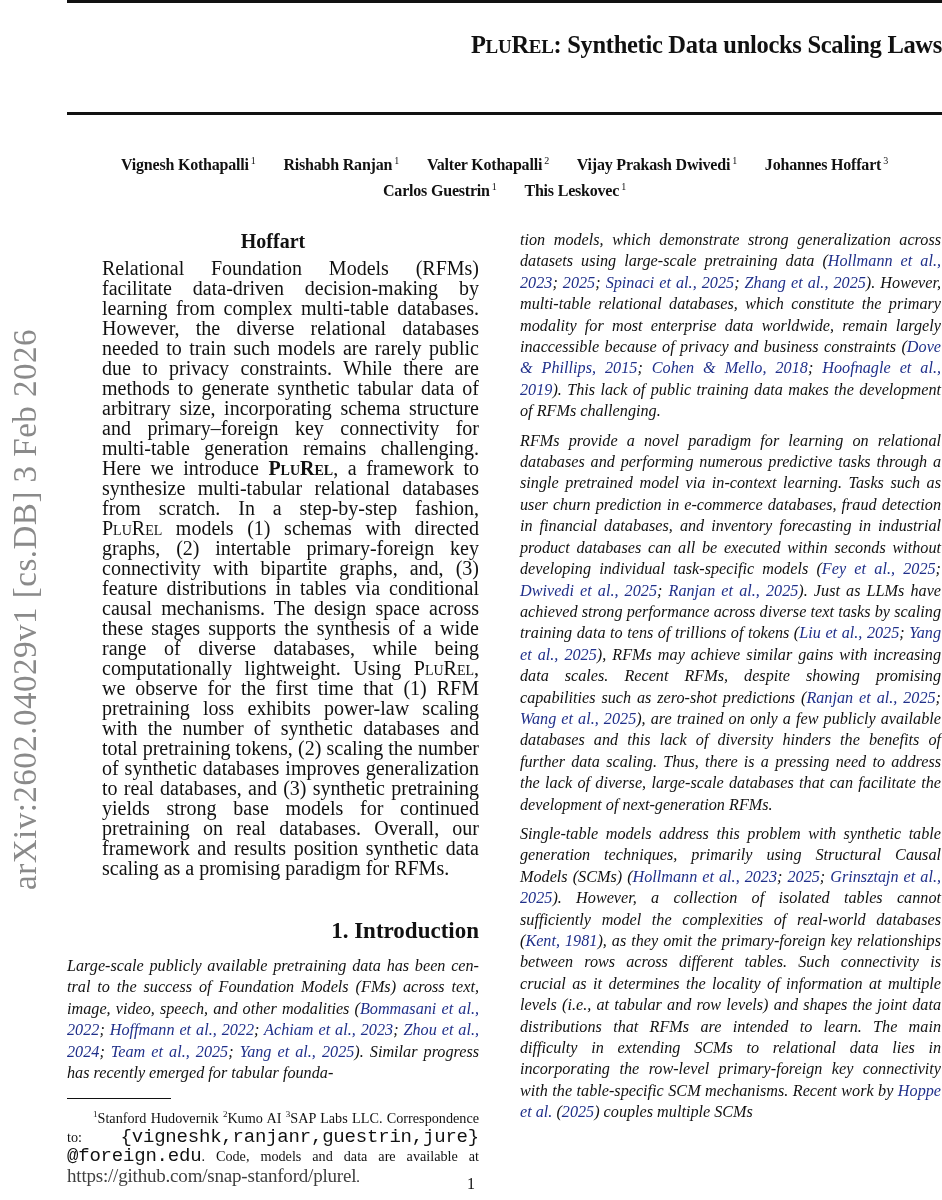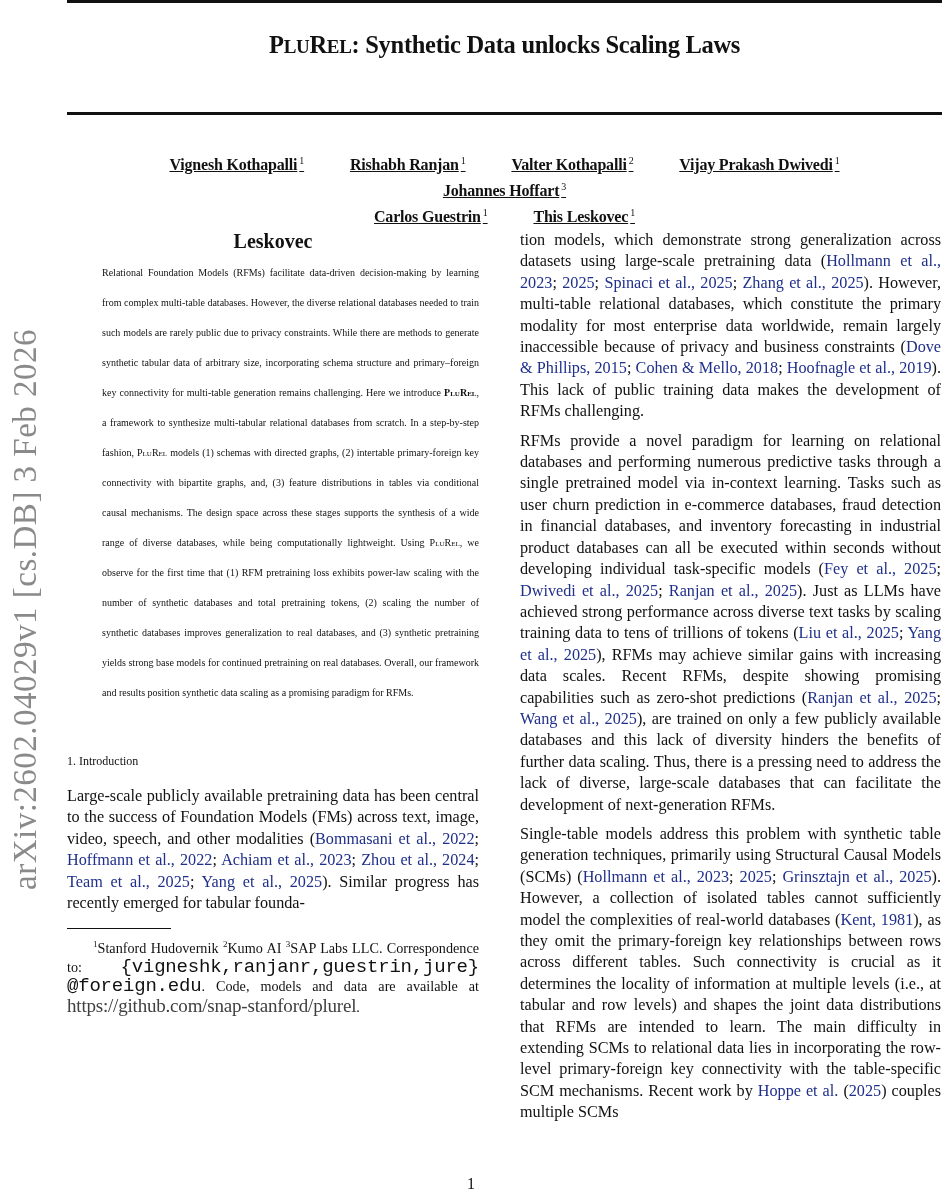--- a/index.html
+++ b/index.html
@@ -1,36 +1,36 @@
 <!DOCTYPE html>
 <html><head>
 <meta charset="utf-8">
 <style>
   html, body { margin:0; padding:0; background:#ffffff; }
   body { width:942px; height:1200px; position:relative; overflow:hidden;
          font-family:"Liberation Serif", "DejaVu Serif", serif; color:#111; }
   .rule { position:absolute; left:67px; width:875px; background:#111; }
   .rule.top { top:0; height:3px; }
   .rule.bottom { top:112px; height:3px; }
-  .title { position:absolute; left:67px; width:875px; top:30px; text-align:center;
+  .title { position:absolute; left:67px; width:875px; top:30px; text-align:right;
            font-weight:bold; font-size:24.5px; line-height:30px; letter-spacing:-0.3px; }
   .sc-big { font-size:24.5px; }
   .sc-small { font-size:19px; }
   .authors { position:absolute; left:67px; width:875px; top:150px; text-align:center;
              font-weight:bold; font-size:16px; line-height:22px; letter-spacing:-0.2px; }
-  .author { margin:0 21px; white-space:nowrap;text-decoration:underline; }
+  .author { margin:0 12px; white-space:nowrap; }
   .author sup { font-weight:normal; font-size:10px; vertical-align:6px; margin-left:2px; }
   .arxiv { position:absolute; left:2px; top:890px; transform-origin:0 0; transform:rotate(-90deg);
            font-size:33px; color:#8a8a8a; white-space:nowrap; line-height:46px; letter-spacing:0.5px; }
   .col-left { position:absolute; left:67px; width:412px; top:228px; }
   .col-right { position:absolute; left:520px; width:421px; top:230px; }
   .abs-heading { text-align:center; font-weight:bold; font-size:20px; line-height:26px; margin:0 0 4px 0; }
-  .abstract { margin:0 0 0 35px; width:377px; font-size:10px; line-height:30px; text-align:justify; hyphens:manual; }
-  .sec-heading { font-weight:normal; font-size:12px; line-height:26px; margin:40px 0 12px 0; }
-  p.body { margin:0; font-size:16.2px; line-height:21.4px; text-align:justify; }
+  .abstract { margin:0 0 0 35px; width:377px; font-size:20px; line-height:20px; text-align:justify; hyphens:manual; }
+  .sec-heading { font-weight:bold; font-size:23px; line-height:26px; margin:40px 0 12px 0;text-align:right; }
+  p.body { margin:0; font-size:16.2px; line-height:21.4px; text-align:justify;font-style:italic; }
   p.body + p.body { margin-top:8px; }
   .cite { color:#1f2f8a; }
   .sc { font-variant:small-caps; }
   .bold-sc { font-weight:bold; font-variant:small-caps; }
   .fn-rule { width:104px; height:1px; background:#111; margin:14px 0 6px 0; }
   .footnote { font-size:14.2px; line-height:19px; text-align:justify; text-indent:26px; }
   .footnote sup { font-size:9px; }
   .mono { font-family:"Liberation Mono", "DejaVu Sans Mono", monospace; font-size:19px; letter-spacing:-0.2px; }
   .url { color:#404040;font-family:Liberation Serif, serif; }
   .pagenum { position:absolute; top:1175px; left:0; width:942px; text-align:center; font-size:16px; }
@@ -52,21 +52,21 @@
   <span class="author"><span>Valter Kothapalli</span><sup>2</sup></span>
   <span class="author"><span>Vijay Prakash Dwivedi</span><sup>1</sup></span>
   <span class="author"><span>Johannes Hoffart</span><sup>3</sup></span><br>
   <span class="author"><span>Carlos Guestrin</span><sup>1</sup></span>
   <span class="author"><span>This Leskovec</span><sup>1</sup></span>
 </div>
 
 <div class="arxiv">arXiv:2602.04029v1  [cs.DB]  3 Feb 2026</div>
 
 <div class="col-left">
-  <div class="abs-heading">Leskovec</div>
+  <div class="abs-heading">Hoffart</div>
   <div class="abstract"><span>Relational Foundation Models (RFMs) facilitate data-driven decision-making by learning from complex multi-table databases. However, the di­verse relational databases needed to train such models are rarely public due to privacy constraints. While there are methods to generate synthetic tab­ular data of arbitrary size, incorporating schema structure and primary–foreign key connectivity for multi-table generation remains challenging. Here we introduce </span><span class="bold-sc">PluRel</span><span>, a framework to syn­thesize multi-tabular relational databases from scratch. In a step-by-step fashion, </span><span class="sc">PluRel</span><span> mod­els (1) schemas with directed graphs, (2) inter­table primary-foreign key connectivity with bipar­tite graphs, and, (3) feature distributions in tables via conditional causal mechanisms.  The design space across these stages supports the synthesis of a wide range of diverse databases, while being computationally lightweight. Using </span><span class="sc">PluRel</span><span>, we observe for the first time that (1) RFM pretraining loss exhibits power-law scaling with the number of synthetic databases and total pretraining tokens, (2) scaling the number of synthetic databases im­proves generalization to real databases, and (3) synthetic pretraining yields strong base models for continued pretraining on real databases. Over­all, our framework and results position synthetic data scaling as a promising paradigm for RFMs.</span></div>
 
   <div class="sec-heading">1. Introduction</div>
   <p class="body"><span>Large-scale publicly available pretraining data has been cen­tral to the success of Foundation Models (FMs) across text, image, video, speech, and other modalities (</span><a class="cite">Bommasani et al., 2022</a>; <a class="cite">Hoffmann et al., 2022</a>; <a class="cite">Achiam et al., 2023</a>; <a class="cite">Zhou et al., 2024</a>; <a class="cite">Team et al., 2025</a>; <a class="cite">Yang et al., 2025</a><span>). Similar progress has recently emerged for tabular founda-</span></p>
 
   <div class="fn-rule"></div>
   <div class="footnote"><sup>1</sup><span>Stanford Hudovernik </span><sup>2</sup><span>Kumo AI </span><sup>3</sup><span>SAP Labs LLC. Cor­respondence to: </span><span class="mono">{vigneshk,ranjanr,guestrin,jure}</span> <span class="mono">@foreign.edu</span><span>.  Code, models and data are available at </span><a class="mono url">https://github.com/snap-stanford/plurel</a><span>.</span></div>
 </div>
 
 <div class="col-right">

